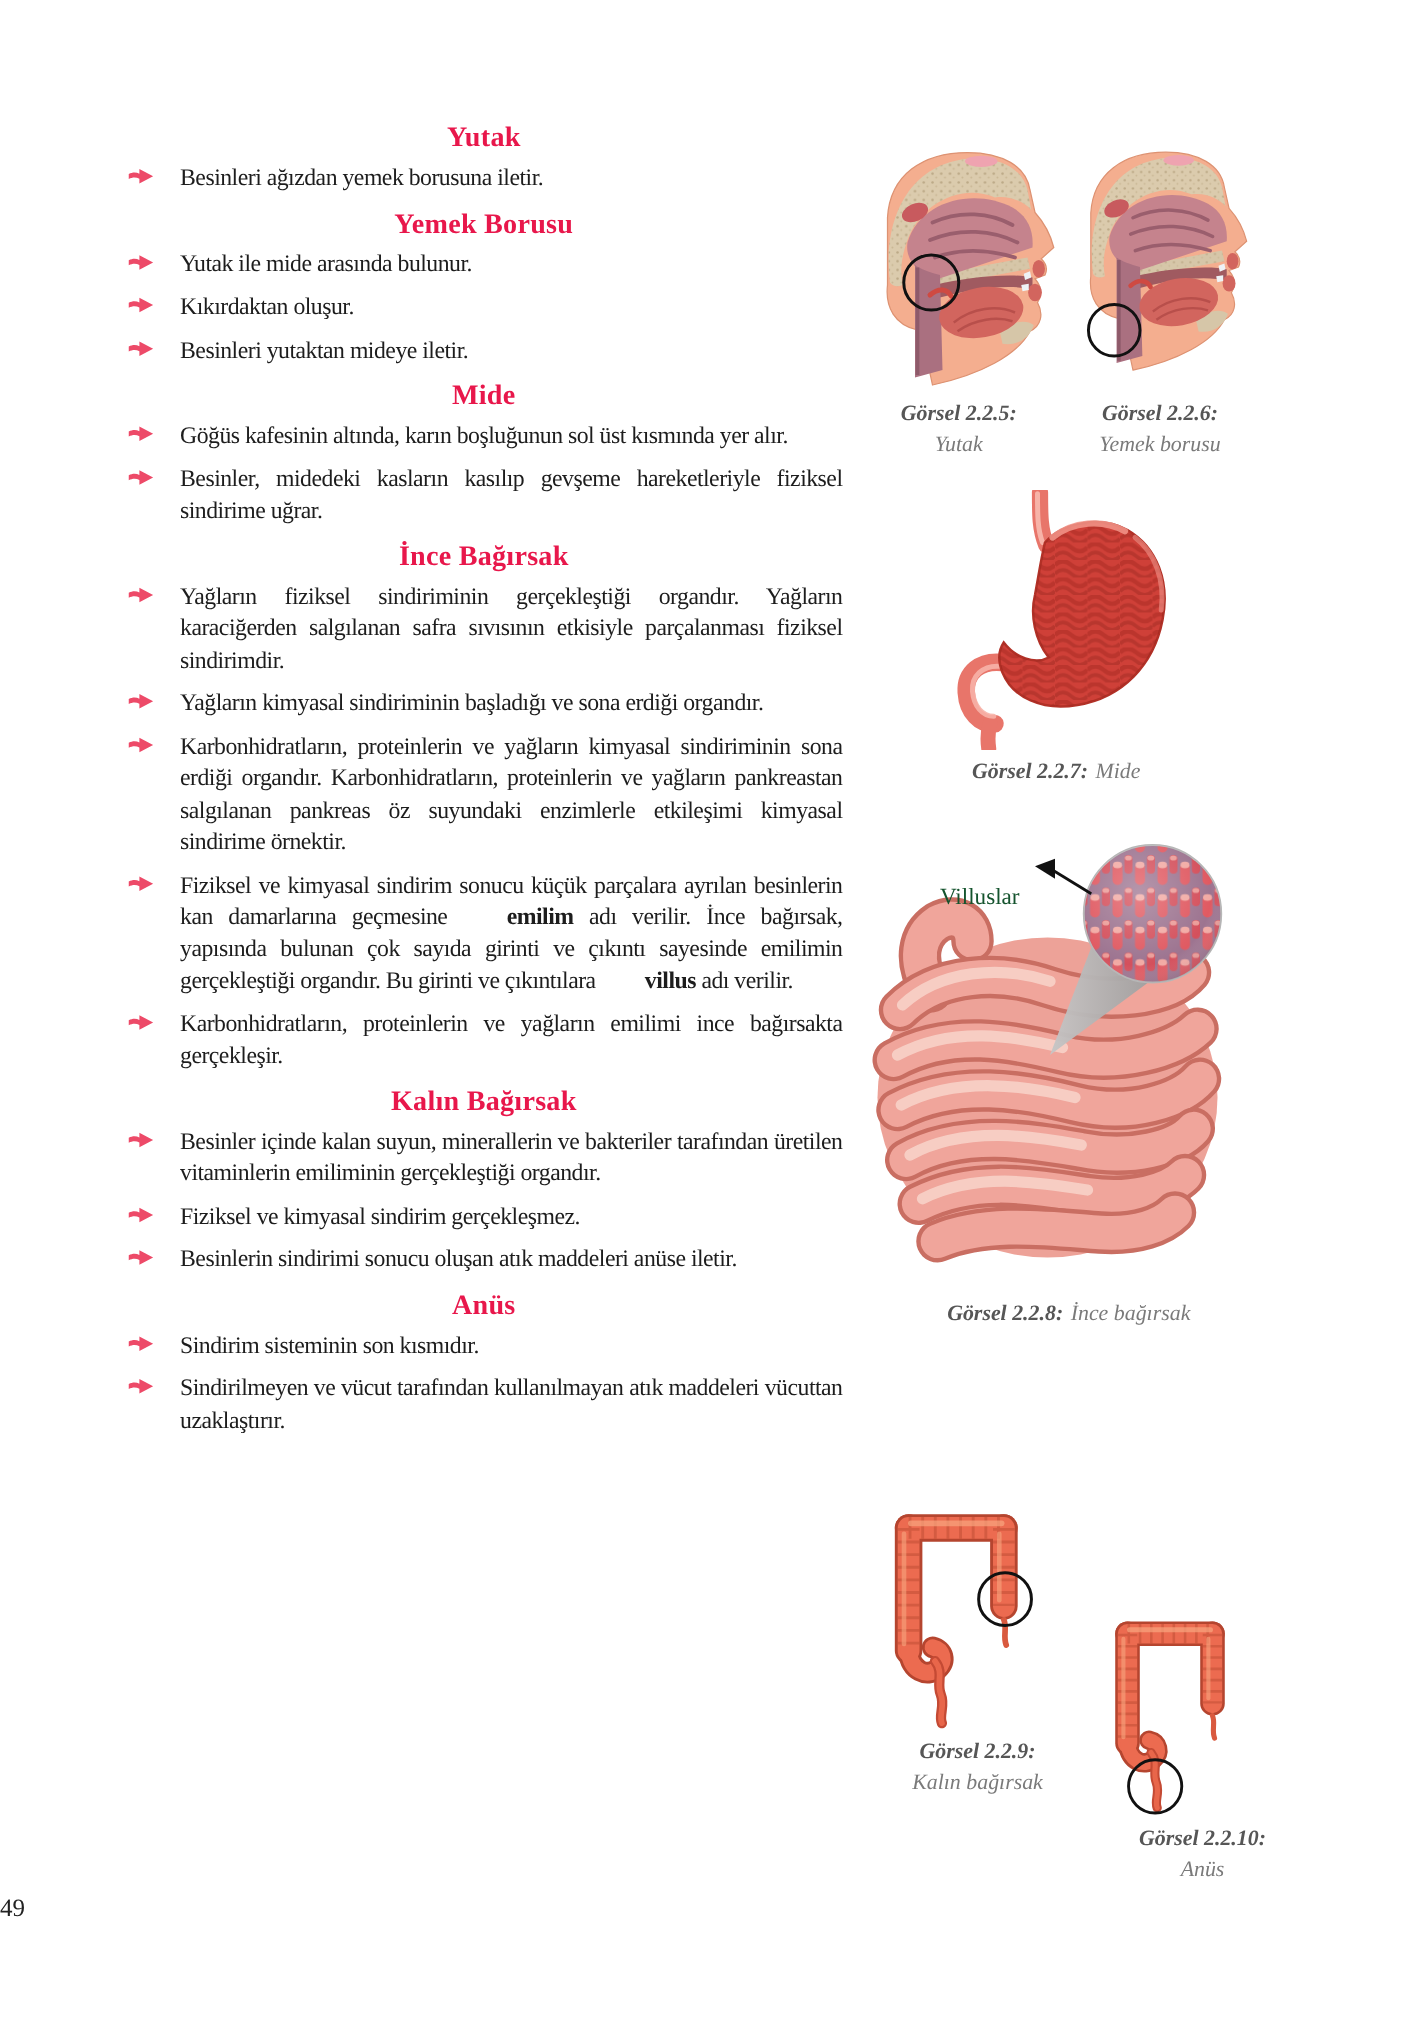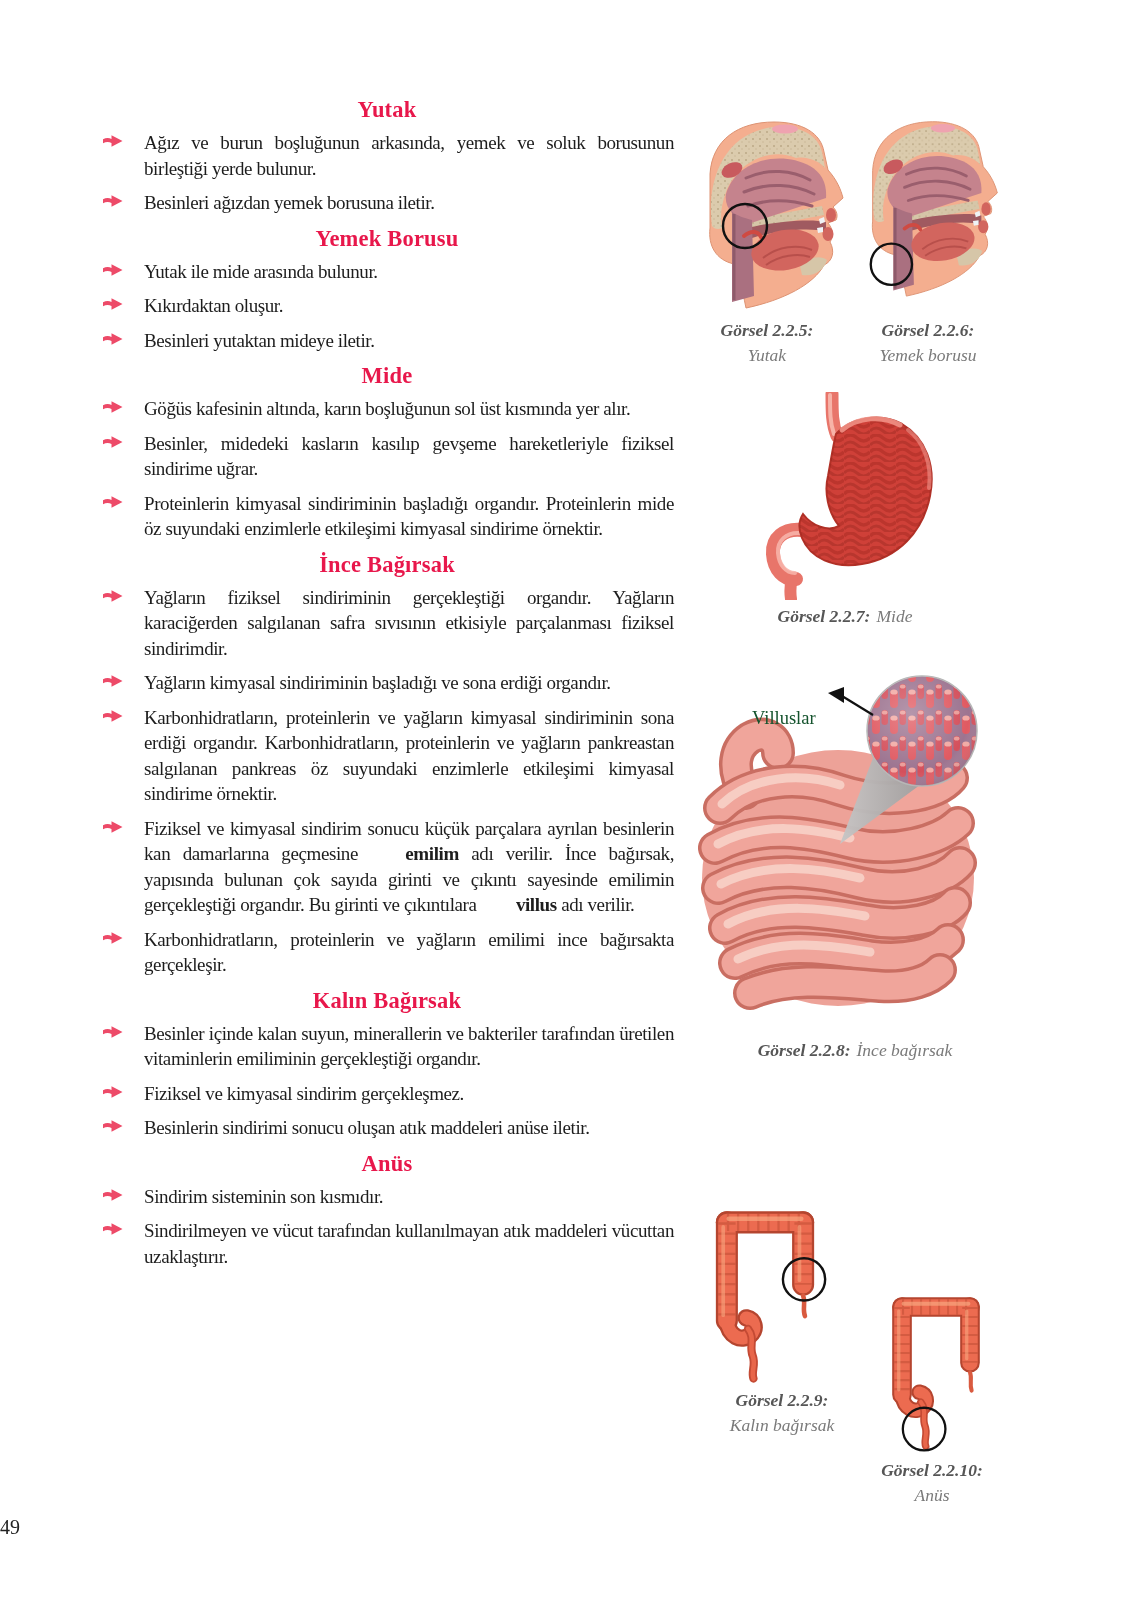--- a/index.html
+++ b/index.html
@@ -119,25 +119,20 @@
       </g>
     </defs>
   </svg>
 
   <main class="text-col" id="sections">
       <h2 class="sec-heading">Yutak</h2>
       <div class="bullet"><span class="arrow">
           <svg viewBox="0 0 22 14" width="22" height="14">
             <path d="M1,5.2 C4,3.6 7,3.6 9.5,5 L9.5,1.2 L20.5,7 L9.5,12.8 L9.5,9 C7,7.6 4,7.6 1,9.2 Z"></path>
           </svg>
-        </span><span class="btext">Ağız ve burun boşluğunun arkasında, yemek ve soluk boru­sunun birleştiği yerde bulunur.</span></div>
-      <div class="bullet"><span class="arrow">
-          <svg viewBox="0 0 22 14" width="22" height="14">
-            <path d="M1,5.2 C4,3.6 7,3.6 9.5,5 L9.5,1.2 L20.5,7 L9.5,12.8 L9.5,9 C7,7.6 4,7.6 1,9.2 Z"></path>
-          </svg>
         </span><span class="btext">Besinleri ağızdan yemek borusuna iletir.</span></div>
       <h2 class="sec-heading">Yemek Borusu</h2>
       <div class="bullet"><span class="arrow">
           <svg viewBox="0 0 22 14" width="22" height="14">
             <path d="M1,5.2 C4,3.6 7,3.6 9.5,5 L9.5,1.2 L20.5,7 L9.5,12.8 L9.5,9 C7,7.6 4,7.6 1,9.2 Z"></path>
           </svg>
         </span><span class="btext">Yutak ile mide arasında bulunur.</span></div>
       <div class="bullet"><span class="arrow">
           <svg viewBox="0 0 22 14" width="22" height="14">
             <path d="M1,5.2 C4,3.6 7,3.6 9.5,5 L9.5,1.2 L20.5,7 L9.5,12.8 L9.5,9 C7,7.6 4,7.6 1,9.2 Z"></path>
@@ -152,25 +147,20 @@
       <div class="bullet"><span class="arrow">
           <svg viewBox="0 0 22 14" width="22" height="14">
             <path d="M1,5.2 C4,3.6 7,3.6 9.5,5 L9.5,1.2 L20.5,7 L9.5,12.8 L9.5,9 C7,7.6 4,7.6 1,9.2 Z"></path>
           </svg>
         </span><span class="btext">Göğüs kafesinin altında, karın boşluğunun sol üst kısmında yer alır.</span></div>
       <div class="bullet"><span class="arrow">
           <svg viewBox="0 0 22 14" width="22" height="14">
             <path d="M1,5.2 C4,3.6 7,3.6 9.5,5 L9.5,1.2 L20.5,7 L9.5,12.8 L9.5,9 C7,7.6 4,7.6 1,9.2 Z"></path>
           </svg>
         </span><span class="btext">Besinler, midedeki kasların kasılıp gevşeme hareketleriyle fiziksel sindirime uğrar.</span></div>
-      <div class="bullet"><span class="arrow">
-          <svg viewBox="0 0 22 14" width="22" height="14">
-            <path d="M1,5.2 C4,3.6 7,3.6 9.5,5 L9.5,1.2 L20.5,7 L9.5,12.8 L9.5,9 C7,7.6 4,7.6 1,9.2 Z"></path>
-          </svg>
-        </span><span class="btext">Proteinlerin kimyasal sindiriminin başladığı organdır. Proteinle­rin mide öz suyundaki enzimlerle etkileşimi kimyasal sindirime örnektir.</span></div>
       <h2 class="sec-heading">İnce Bağırsak</h2>
       <div class="bullet"><span class="arrow">
           <svg viewBox="0 0 22 14" width="22" height="14">
             <path d="M1,5.2 C4,3.6 7,3.6 9.5,5 L9.5,1.2 L20.5,7 L9.5,12.8 L9.5,9 C7,7.6 4,7.6 1,9.2 Z"></path>
           </svg>
         </span><span class="btext">Yağların fiziksel sindiriminin gerçekleştiği organdır. Yağların karaciğerden salgılanan safra sıvısının etkisiyle parçalanması fiziksel sindirimdir.</span></div>
       <div class="bullet"><span class="arrow">
           <svg viewBox="0 0 22 14" width="22" height="14">
             <path d="M1,5.2 C4,3.6 7,3.6 9.5,5 L9.5,1.2 L20.5,7 L9.5,12.8 L9.5,9 C7,7.6 4,7.6 1,9.2 Z"></path>
           </svg>
@@ -294,19 +284,19 @@
   </svg>
   <div class="caption cap-stack" style="left:672px;top:1388px;width:220px;">
     <span class="fig-label">Görsel 2.2.9:</span>
     <span class="fig-name">Kalın bağırsak</span>
   </div>
 
   <svg class="fig-svg" viewBox="0 0 135 210" style="left:880px;top:1280px;width:112px;height:172px">
     <use href="#colon-art"></use>
     <circle cx="53" cy="182" r="26" fill="none" stroke="#111" stroke-width="2.8"></circle>
   </svg>
-  <div class="caption cap-stack" style="left:822px;top:1458px;width:220px;">
+  <div class="caption cap-stack" style="left:852px;top:1458px;width:220px;">
     <span class="fig-label">Görsel 2.2.10:</span>
     <span class="fig-name">Anüs</span>
   </div>
 
   <div class="page-number">49</div>
 </div>
 
 </body></html>

